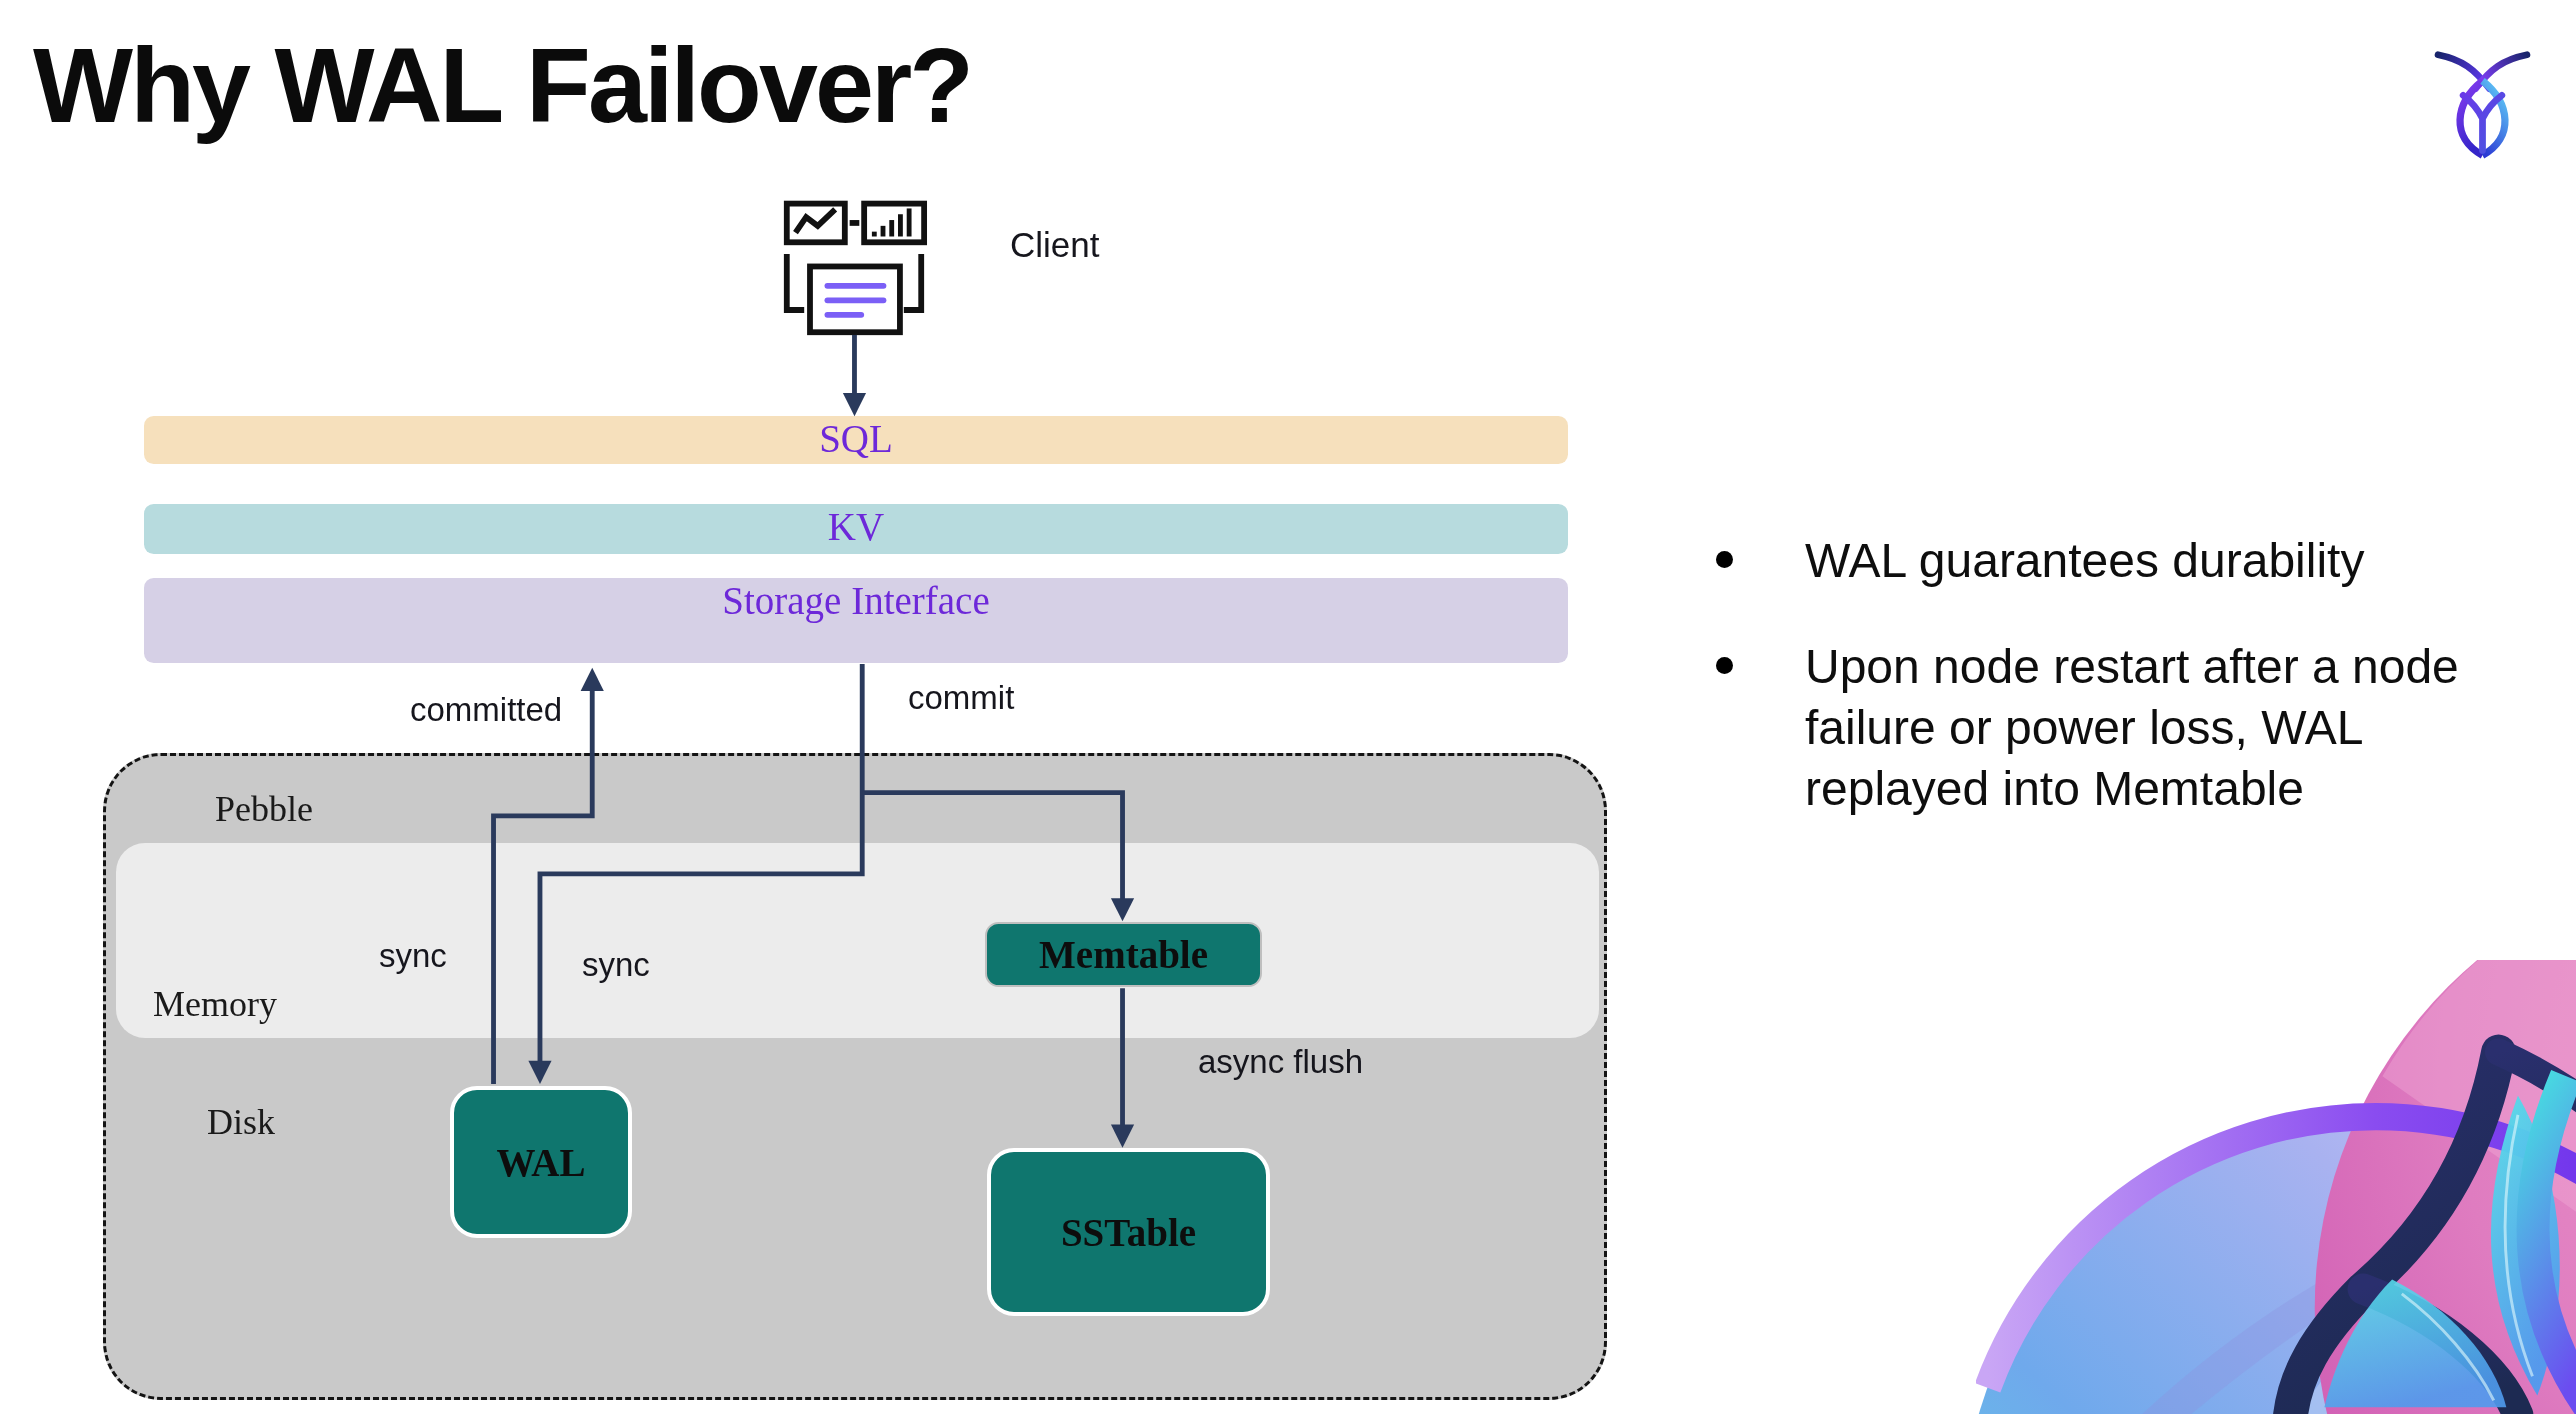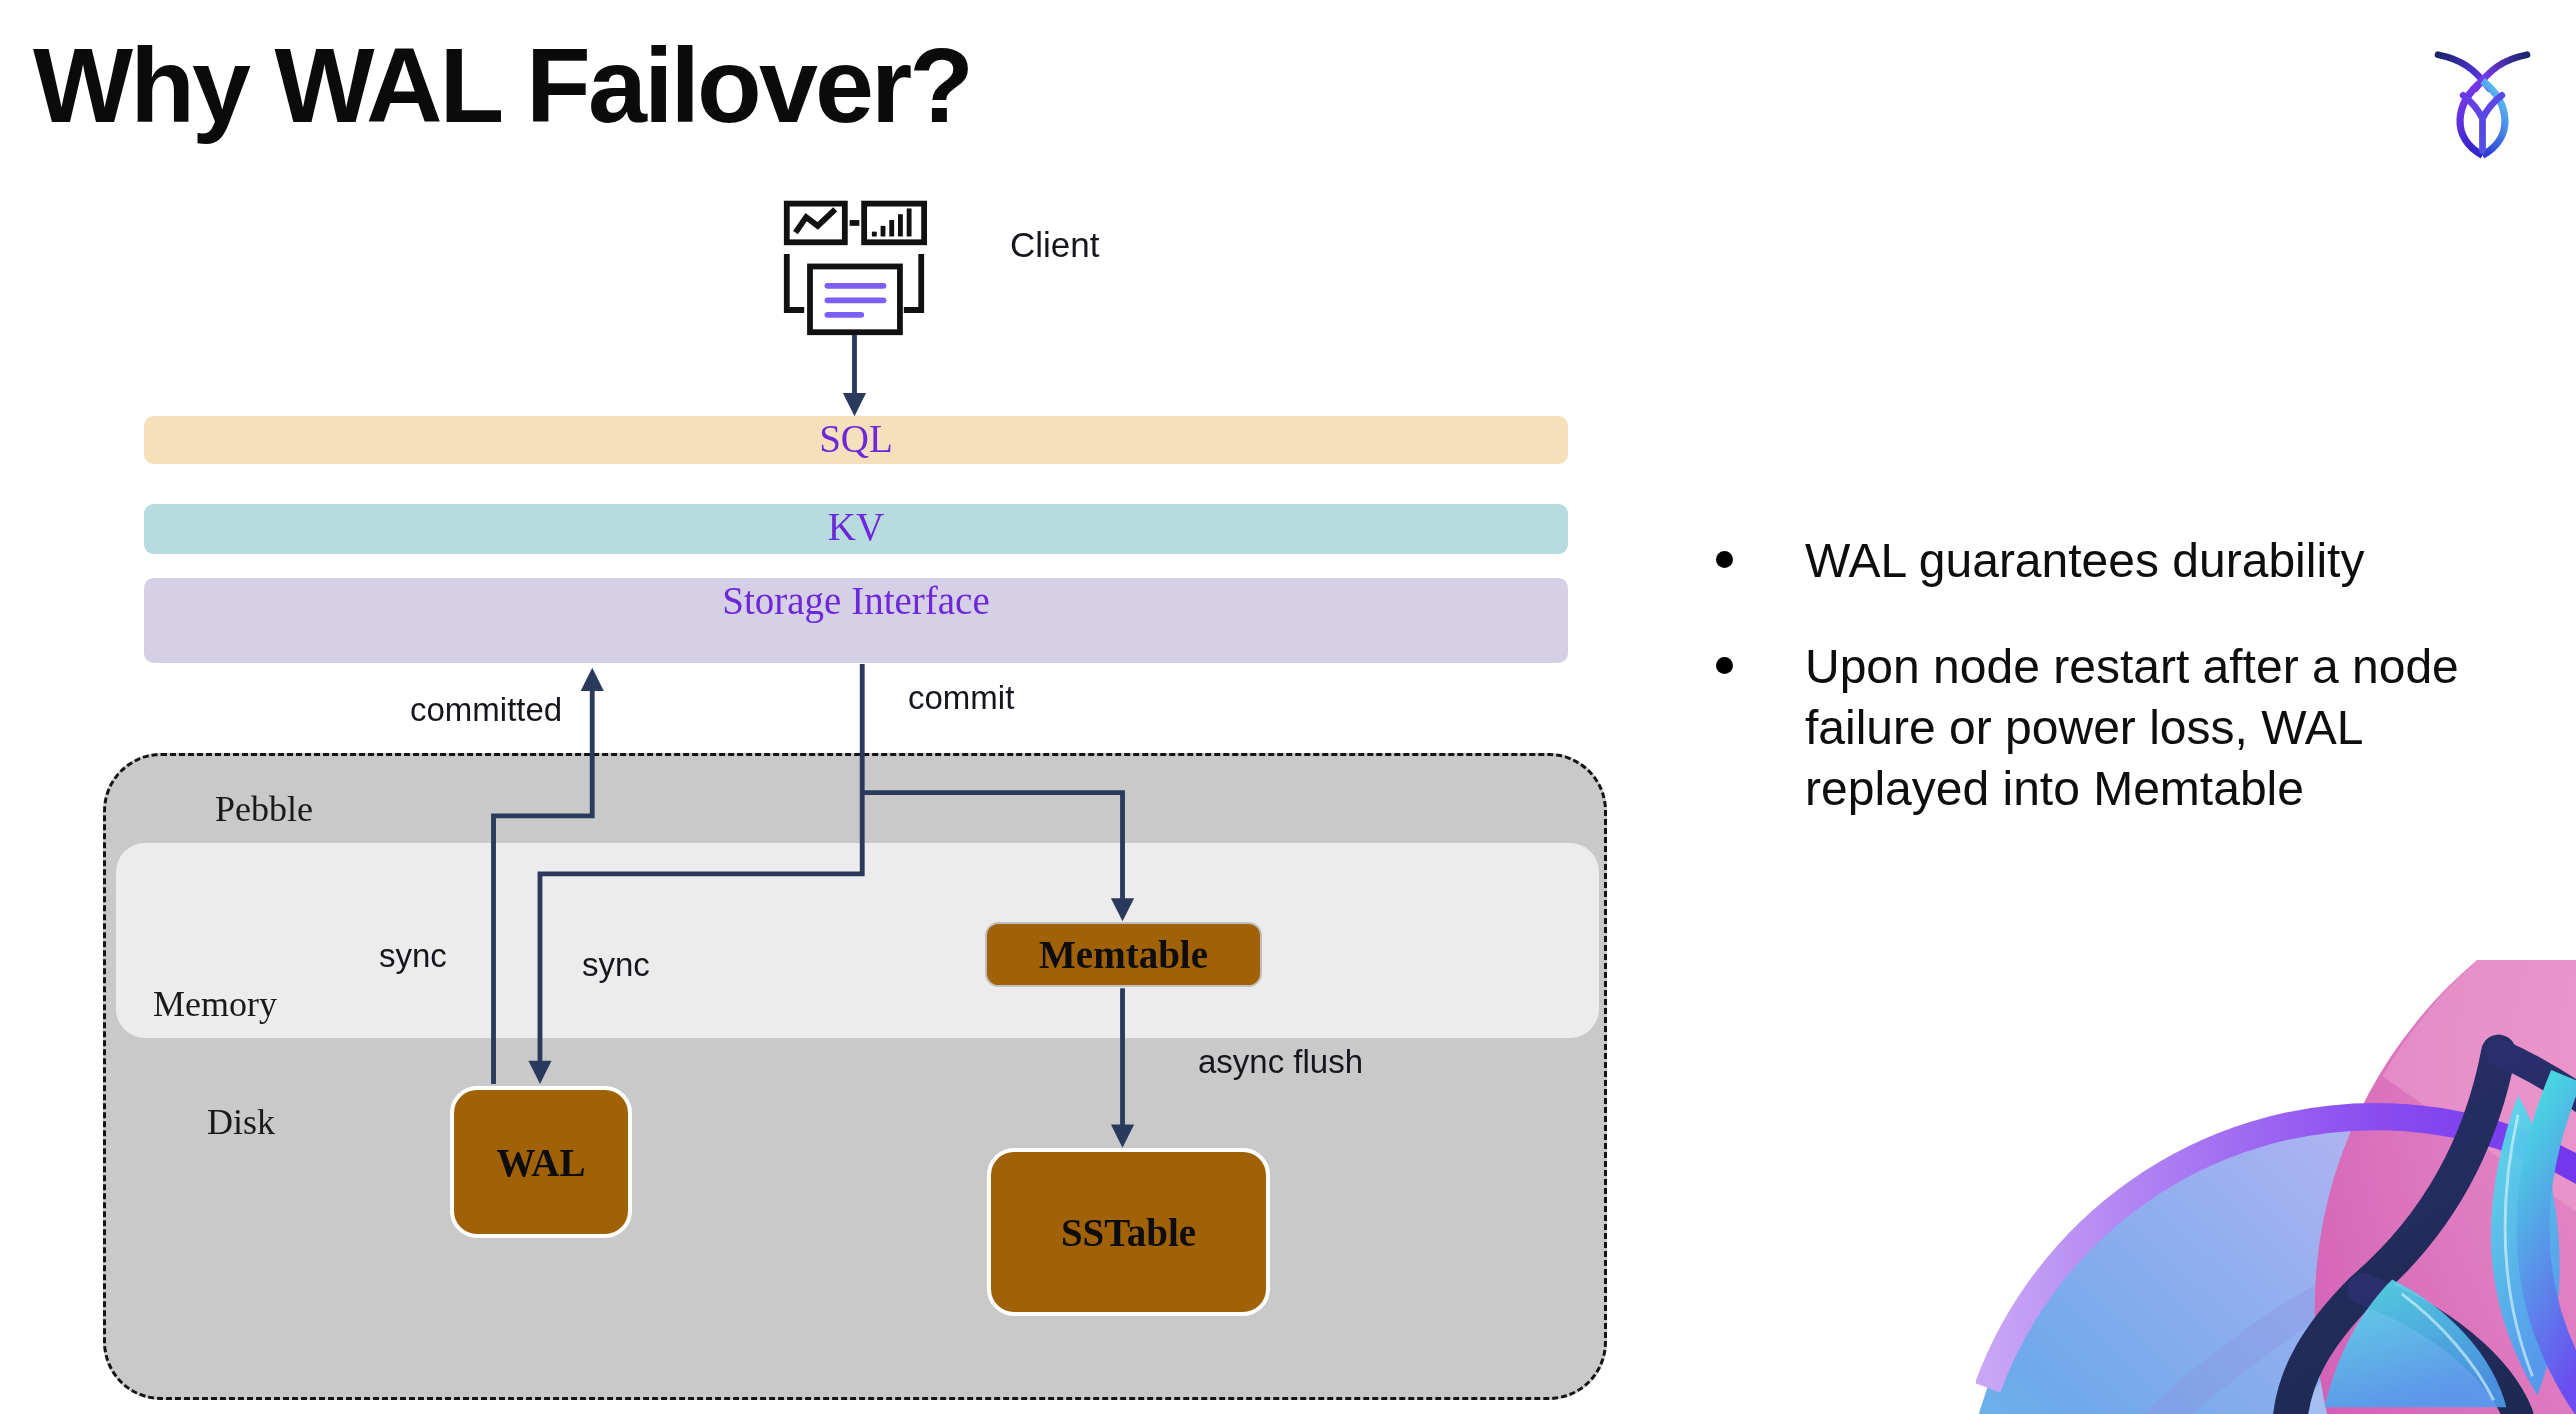--- a/index.html
+++ b/index.html
@@ -29,21 +29,21 @@
     box-sizing:border-box;
   }
   .memory-band{
     left:116px; top:843px; width:1483px; height:195px;
     background:#ececec; border-radius:29px;
   }
   .serif-label{font-family:"Liberation Serif", serif; font-size:36px; color:#1a1a1a;}
   .sans-label{font-family:"Liberation Sans", sans-serif; font-size:33px; color:#16161d;}
   
   .node{
-    background:#a16207; display:flex; align-items:center; justify-content:center;
+    background:#0f766e; display:flex; align-items:center; justify-content:center;
     font-family:"Liberation Serif", serif; font-weight:bold; font-size:39px; color:#0d0d0d;
     box-sizing:border-box;
   }
   .node-memtable{left:985px; top:922px; width:277px; height:65px; border:2.9px solid #bfbfbf; border-radius:13.5px;}
   .node-wal{left:450px; top:1086px; width:182px; height:152px; border:4.8px solid #ffffff; border-radius:27px;}
   .node-sstable{left:987px; top:1148px; width:283px; height:168px; border:4.8px solid #ffffff; border-radius:27px;justify-content:center;}
   
   .bullets{left:1708px; top:530px; width:774px;}
   .bullet{
     position:relative; padding-left:97px; margin-bottom:45px; width:677px;

